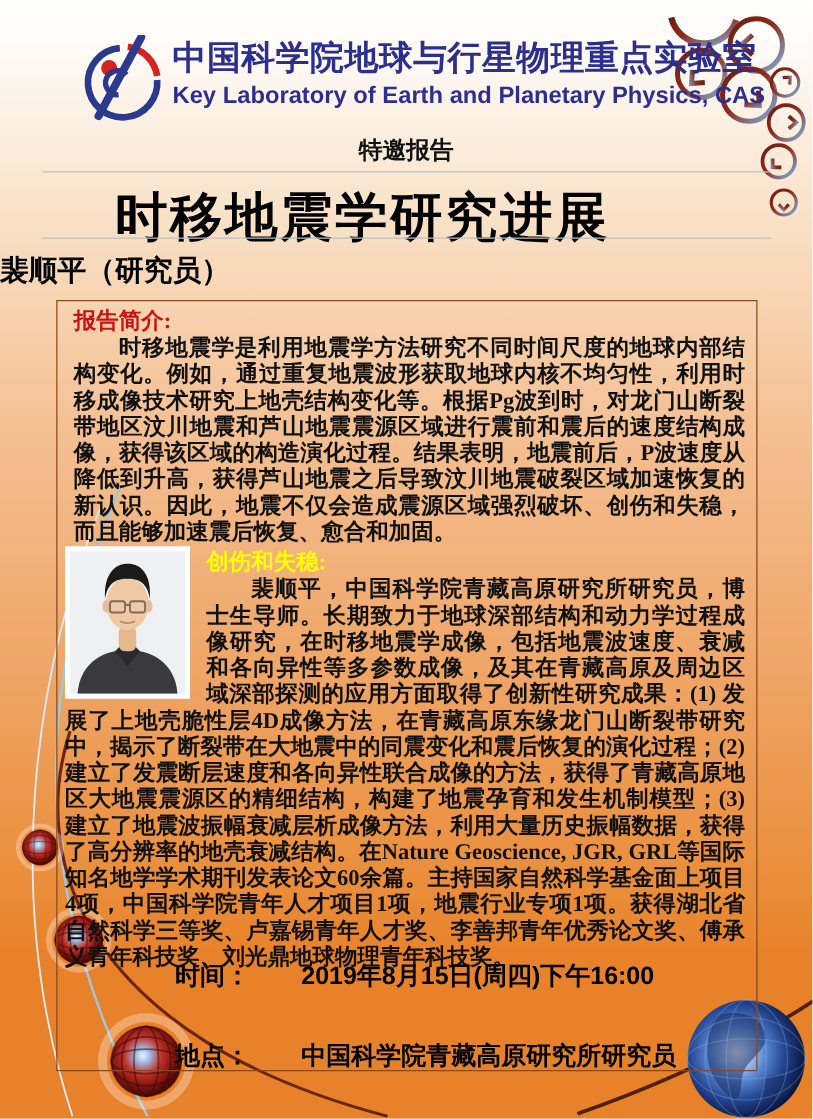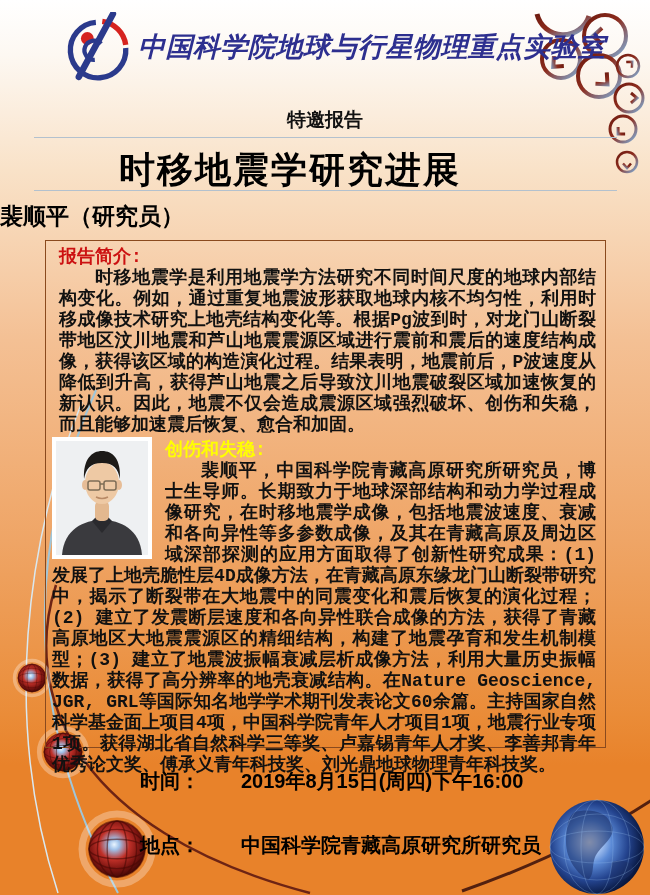--- a/index.html
+++ b/index.html
@@ -7,38 +7,38 @@
     position:relative;width:650px;height:895px;overflow:hidden;
     font-family:"Liberation Sans","DejaVu Sans",sans-serif;
     background:linear-gradient(to bottom,
       #ffffff 0px,#fdf8f2 55px,#f9e2c8 170px,#f4c094 340px,
       #efa566 540px,#ea8c38 715px,#e8822a 765px,#e8822a 100%);
   }
   .decor{position:absolute;left:0;top:0;z-index:0;}
   .content{position:absolute;left:0;top:0;width:650px;height:895px;z-index:1;}
 
   
-  .brand{position:absolute;left:66px;top:12px;display:flex;align-items:center;font-style:italic;}
+  .brand{position:absolute;left:66px;top:28px;display:flex;}
   .brand-text{margin-left:8px;}
   .org-cn{font-size:27px;font-weight:bold;color:#2d2f8f;letter-spacing:.5px;white-space:nowrap;}
   .org-en{font-size:19px;font-weight:bold;color:#2d2f8f;margin-top:2px;white-space:nowrap;}
   .talk-type{position:absolute;left:0;top:107px;width:650px;text-align:center;
     font-size:19px;font-weight:bold;color:#111;}
   .rule{position:absolute;left:34px;width:583px;height:1px;background:#b3c1ce;}
   .rule1{top:137px;} .rule2{top:190px;}
   .main-title{position:absolute;left:0;top:146px;width:580px;text-align:center;
-    font-size:36px;font-weight:900;color:#000;letter-spacing:2px;}
+    font-size:42px;font-weight:900;color:#000;letter-spacing:2px;}
   .speaker{position:absolute;left:0;top:201px;width:650px;text-align:left;
     font-size:23px;font-weight:bold;color:#000;
     font-family:"Liberation Serif","DejaVu Serif",serif;}
 
   
-  .box{position:absolute;left:45px;top:240px;width:561px;height:508px;
+  .box{position:absolute;left:45px;top:240px;width:561px;height:617px;
     border:1px solid #8a4a1e;box-sizing:border-box;
-    font-family:Liberation Mono, monospace;}
+    font-family:Liberation Serif, serif;}
   .abs-heading{margin:3px 10px 0 13px;font-size:18px;font-weight:bold;color:#cc1111;}
   .abs-body{margin:0 9px 0 13px;font-size:18px;line-height:21px;font-weight:bold;color:#111;
     text-align:justify;text-indent:2em;}
   .bio{margin:0 9px 0 6px;}
   .photo{float:left;width:100px;height:122px;background:#fff;padding:4px;box-sizing:border-box;
     margin:1px 13px 2px 0;}
   .bio-heading{font-size:18px;font-weight:bold;color:#ffff00;padding-top:1px;}
   .bio-body{font-size:18px;line-height:21px;font-weight:bold;color:#111;
     text-align:justify;text-indent:2em;}
 
@@ -170,20 +170,21 @@
     <div class="brand">
       <svg width="64" height="70" viewBox="0 0 60 64">
         <path d="M 27,6 A 26 26 0 1 0 55,30" fill="none" stroke="#2b3a8c" stroke-width="5" transform="translate(1,3)"></path>
         <path d="M 33,5 A 26 26 0 0 1 55,27" fill="none" stroke="#d6231f" stroke-width="5" transform="translate(1,3)"></path>
         <circle cx="20" cy="24" r="6" fill="#d6231f"></circle>
         <path d="M 33,29 A 9 9 0 1 0 27,44" fill="none" stroke="#2b3a8c" stroke-width="4"></path>
         <line x1="44" y1="1" x2="12" y2="60" stroke="#2b3a8c" stroke-width="6" stroke-linecap="round"></line>
       </svg>
       <div class="brand-text">
         <div class="org-cn">中国科学院地球与行星物理重点实验室</div>
+        <div class="org-en">Key Laboratory of Earth and Planetary Physics, CAS</div>
       </div>
     </div>
 
     <div class="talk-type">特邀报告</div>
     <div class="rule rule1"></div>
     <div class="main-title">时移地震学研究进展</div>
     <div class="rule rule2"></div>
     <div class="speaker">裴顺平（研究员）</div>
 
     <div class="box">

